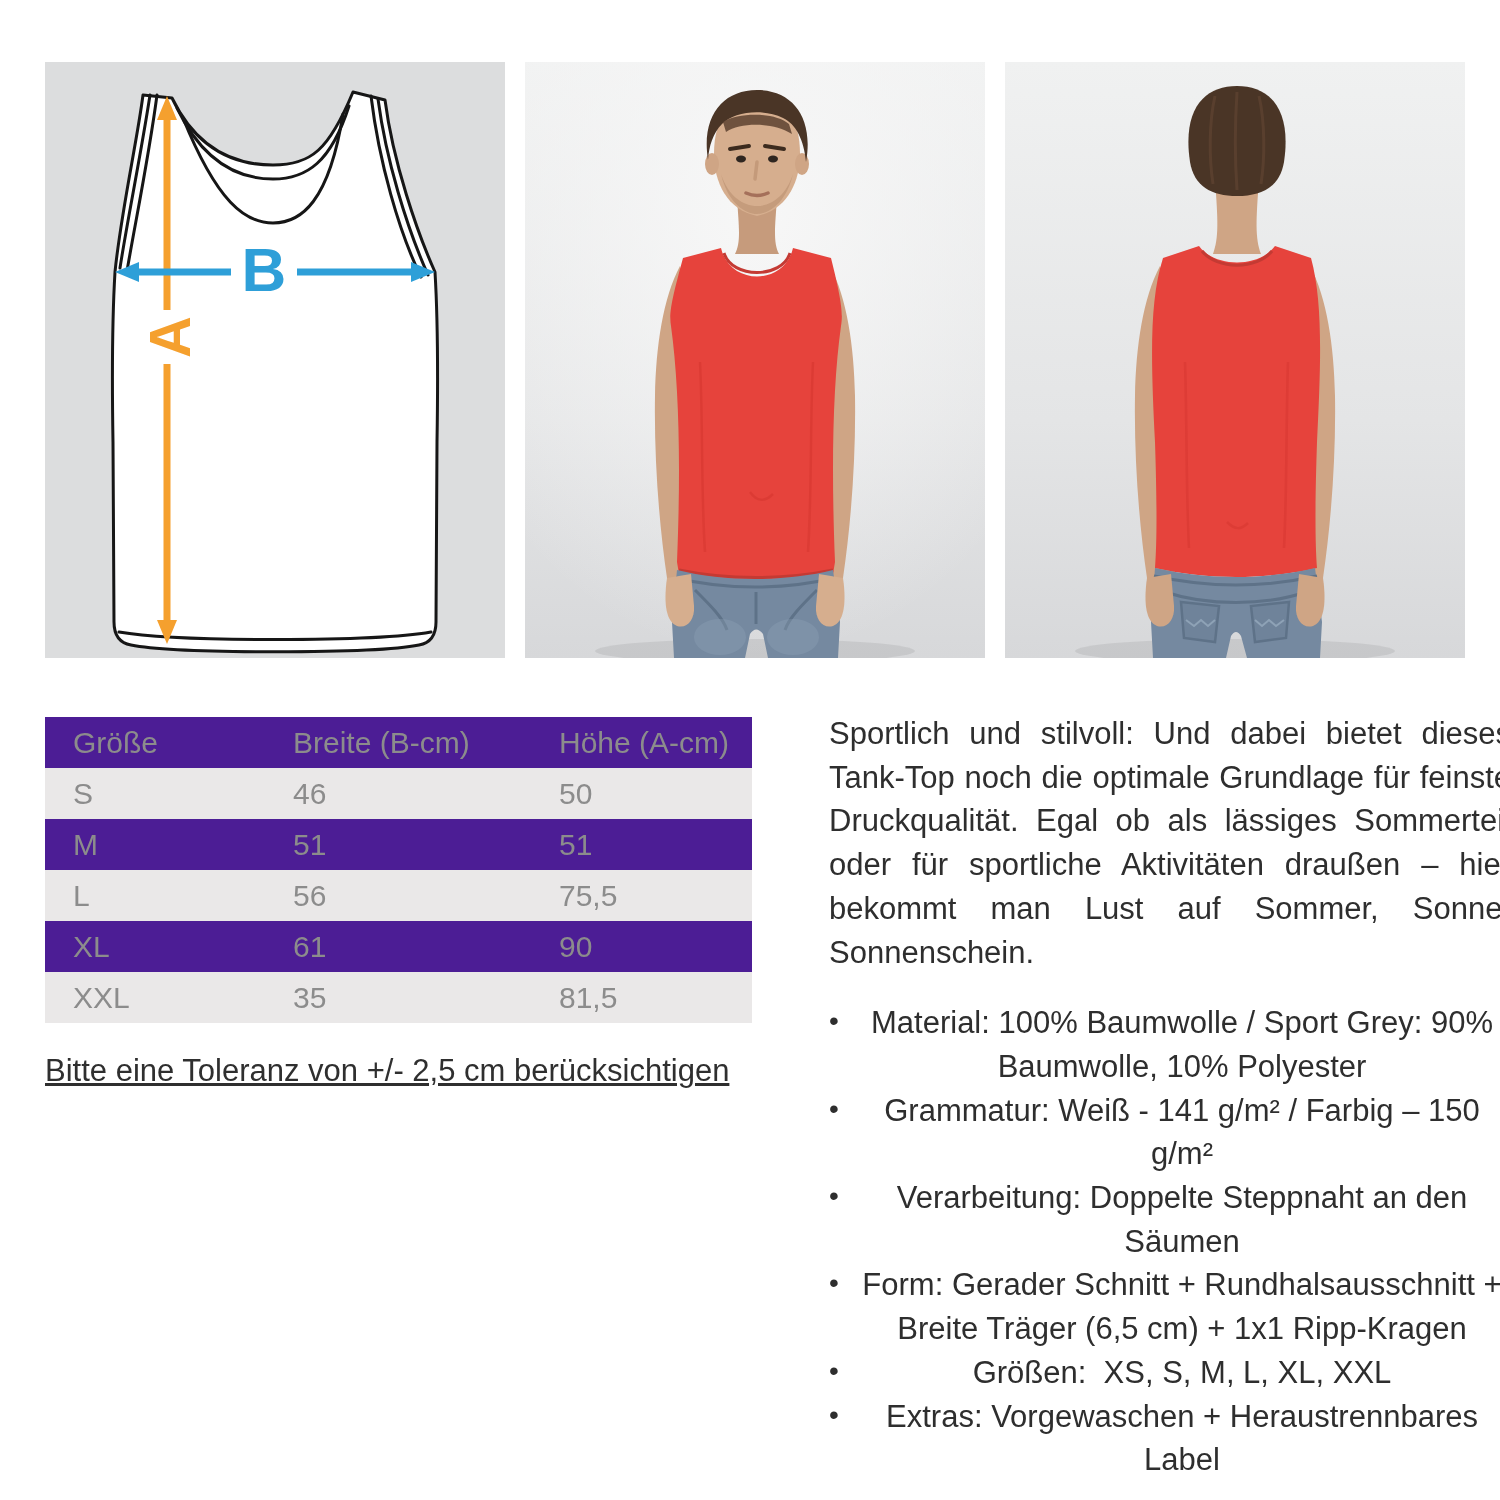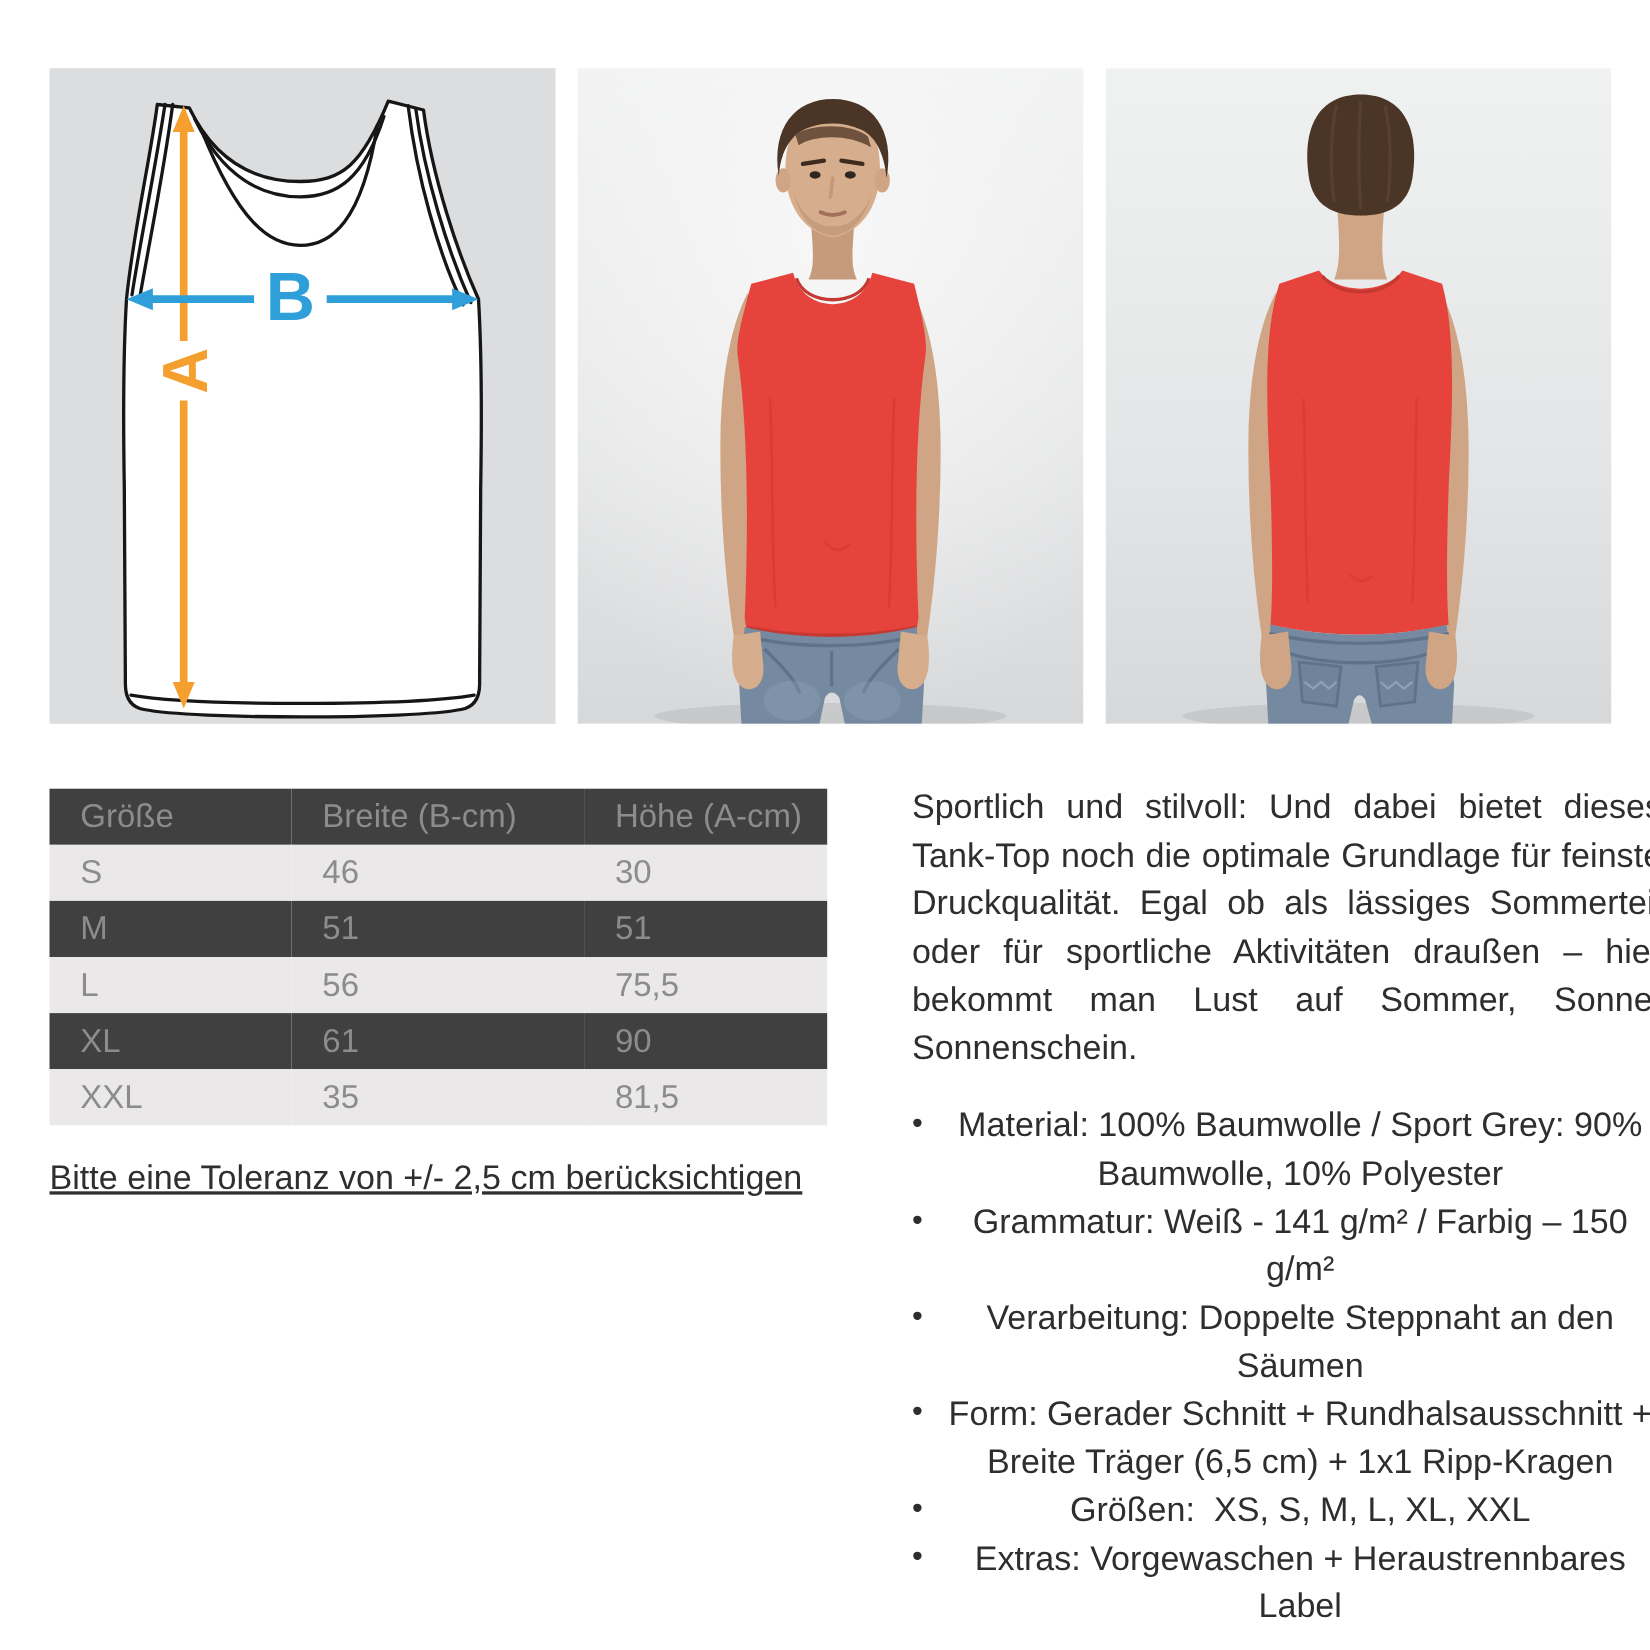--- a/index.html
+++ b/index.html
@@ -12,21 +12,21 @@
   #panel-front{left:525px;}
   #panel-back{left:1005px;}
   .panel svg{display:block;width:460px;height:596px;}
 
   
   .left-col{position:absolute;left:45px;top:717px;width:707px;}
   table.size-table{width:707px;border-collapse:collapse;font-size:30px;color:#8c8c8c;}
   table.size-table th{font-weight:normal;text-align:left;}
   table.size-table th,table.size-table td{height:51px;padding:0 0 0 28px;vertical-align:middle;}
   table.size-table col.c1{width:220px;} table.size-table col.c2{width:266px;}
-  tr.band-light{background:#404040;}
+  tr.band-light{background:#4c1d95;}
   tr.band-dark{background:#eae8e8;}
 
   .tolerance{margin:30px 0 0 0;font-size:31px;color:#2f2f2f;text-decoration:underline;}
 
   .model-info{position:absolute;left:45px;top:1318px;width:712px;font-size:31px;
               line-height:1.42;color:#2f2f2f;}
   .model-info b{color:#1c1c1c;}
 
   
   .right-col{position:absolute;left:783px;top:712px;width:682px;font-size:31px;color:#2e2e2e;margin-left:46px;}
@@ -217,21 +217,21 @@
         <tr class="band-light">
           <th>Größe</th>
           <th>Breite (B-cm)</th>
           <th>Höhe (A-cm)</th>
         </tr>
       </thead>
       <tbody>
         <tr class="band-dark">
           <td>S</td>
           <td>46</td>
-          <td>30</td>
+          <td>50</td>
         </tr>
         <tr class="band-light">
           <td>M</td>
           <td>51</td>
           <td>51</td>
         </tr>
         <tr class="band-dark">
           <td>L</td>
           <td>56</td>
           <td>75,5</td>

